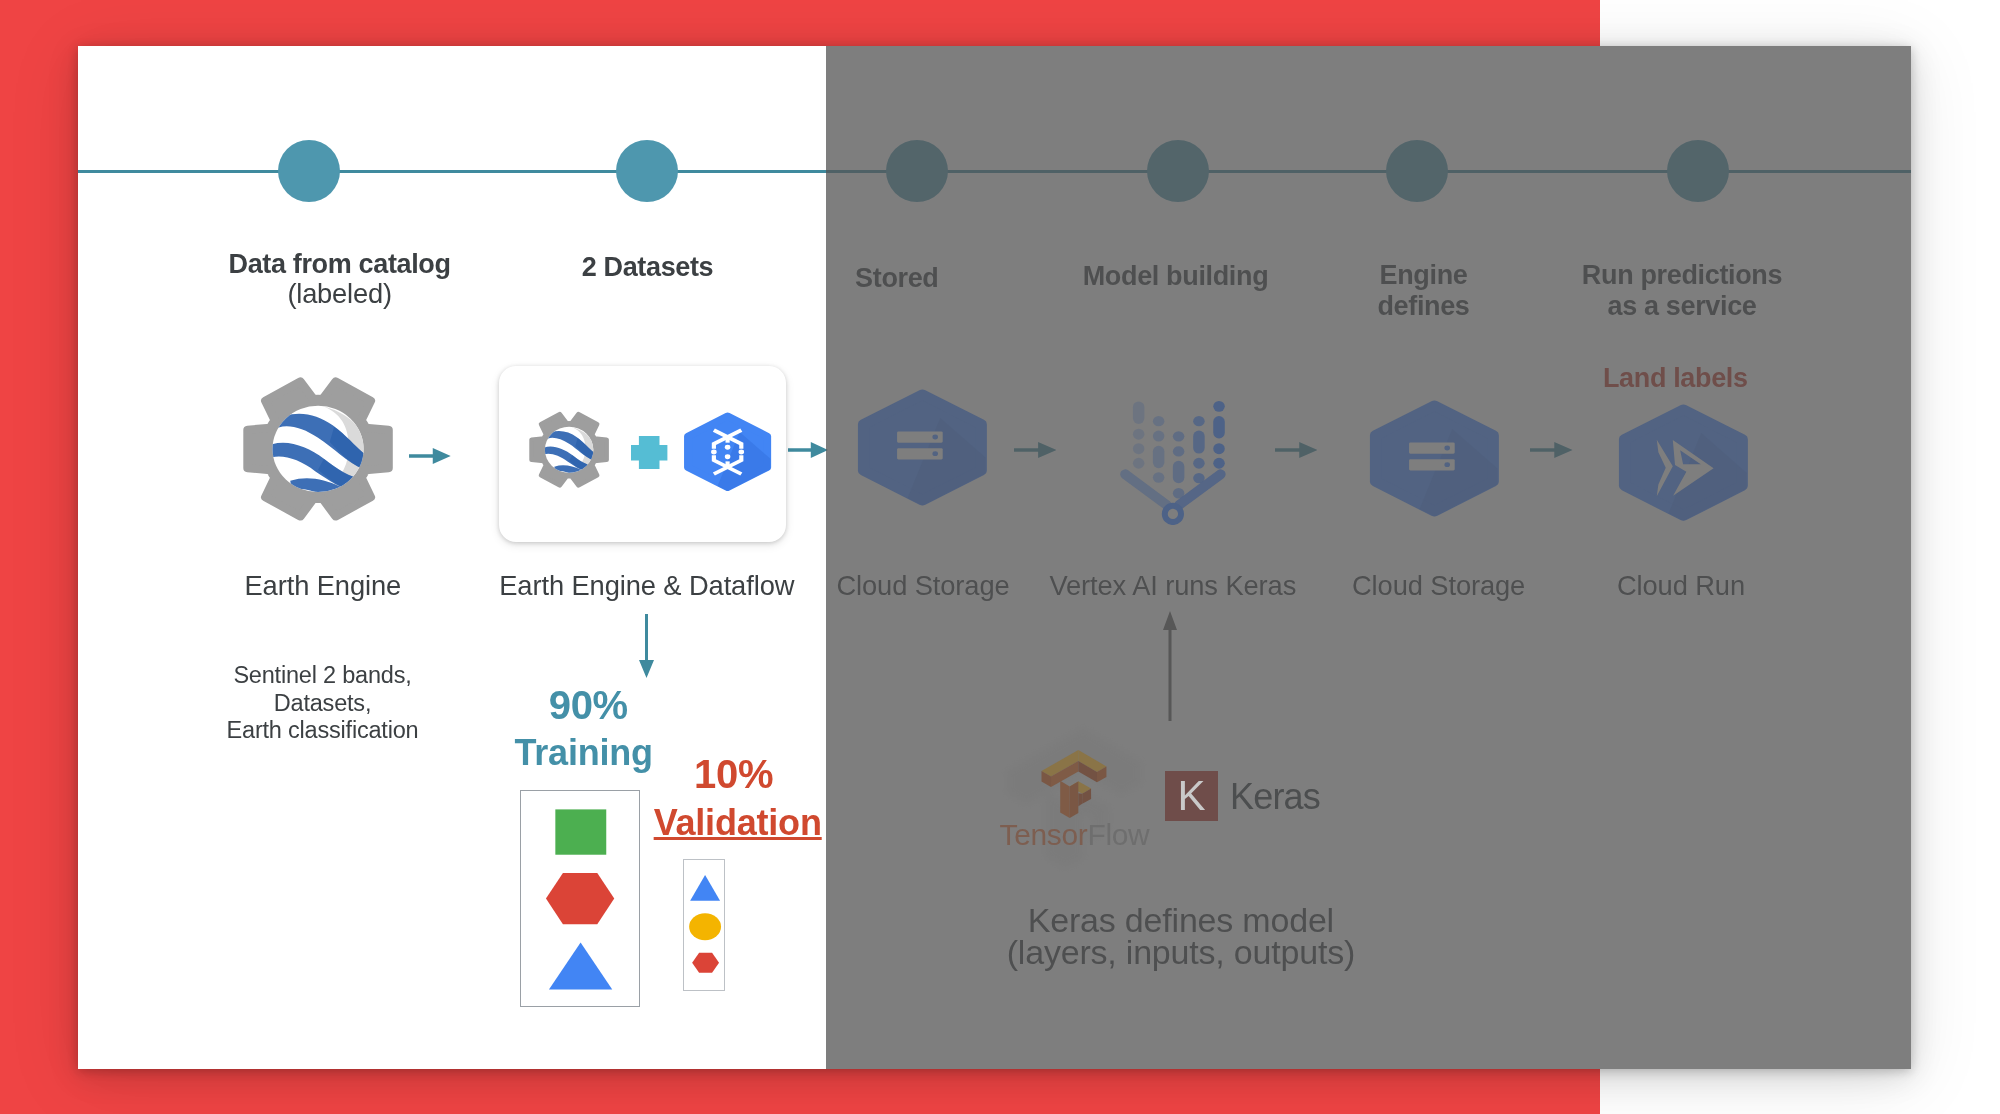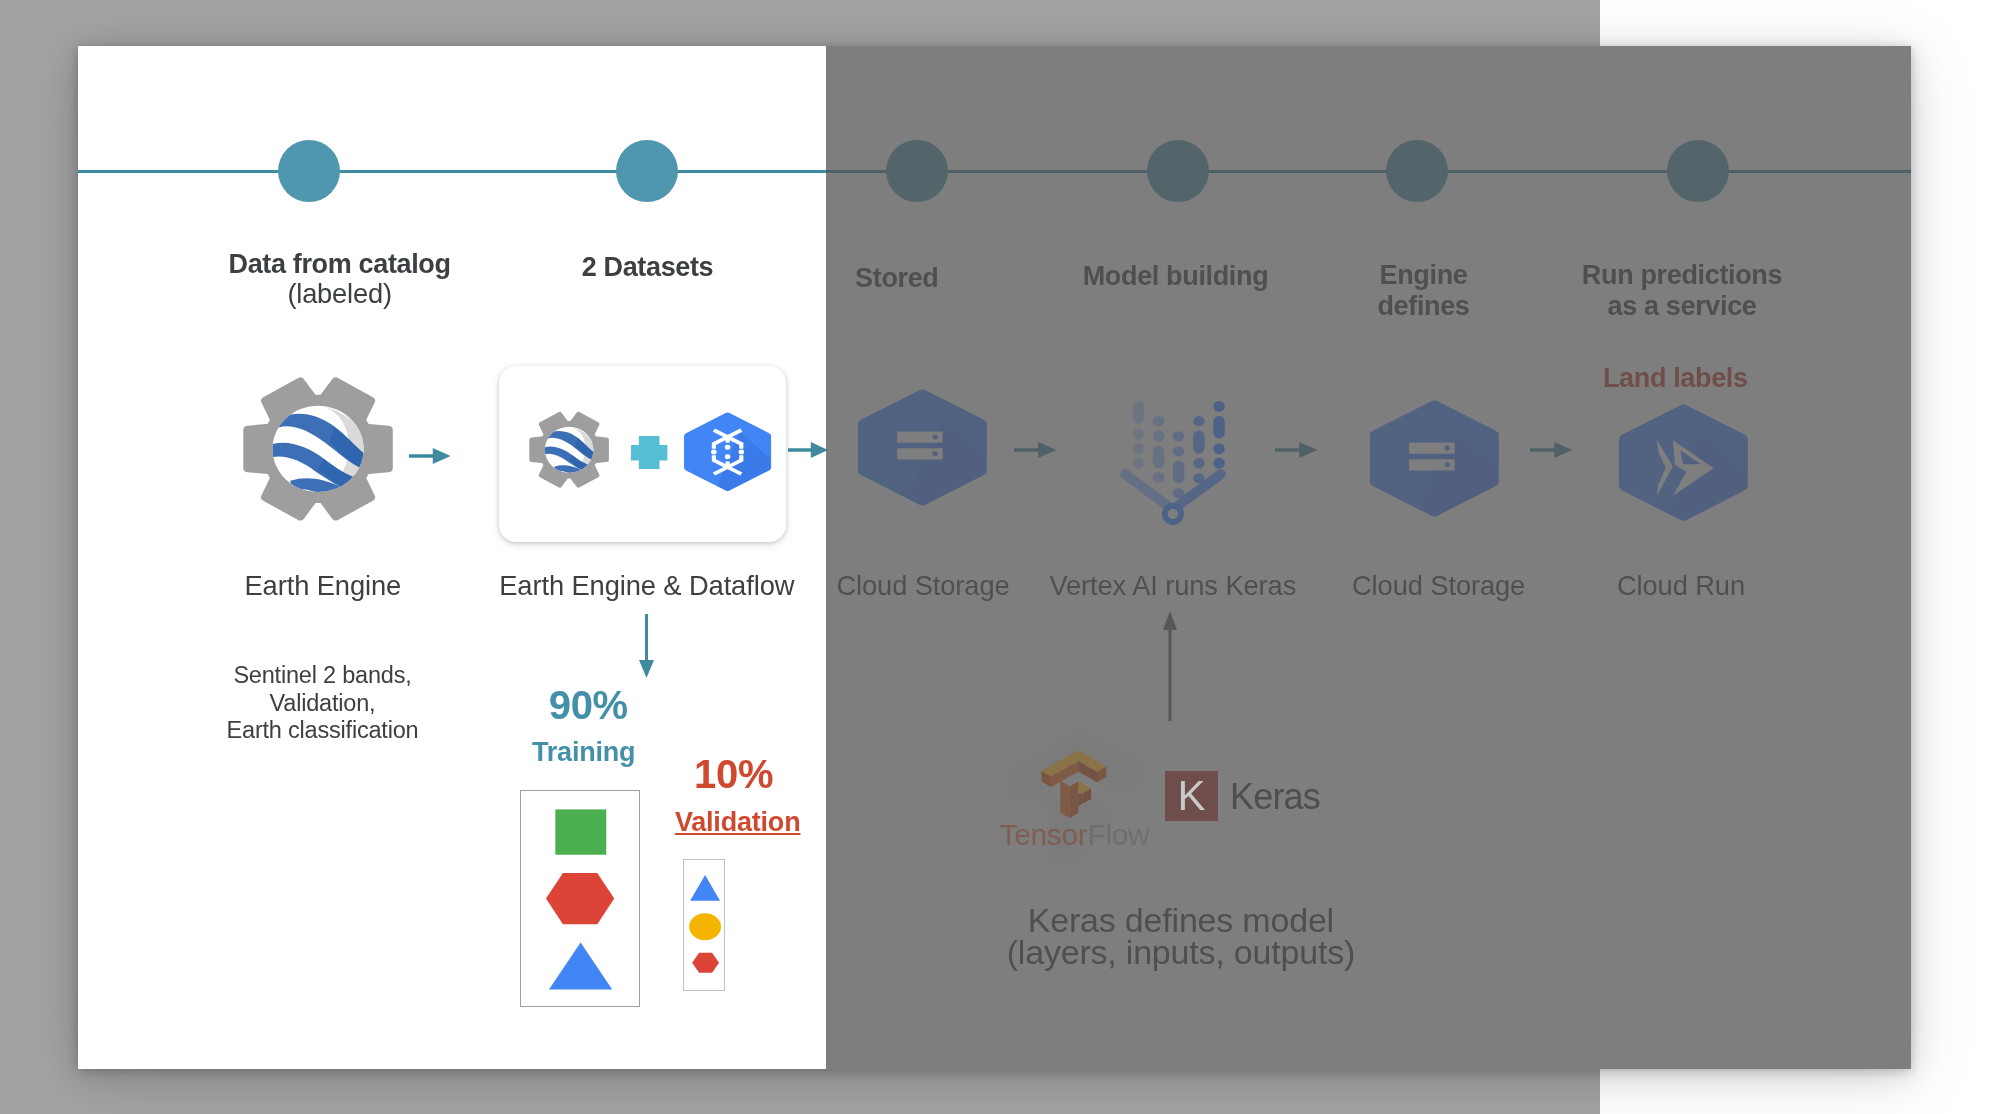--- a/index.html
+++ b/index.html
@@ -1,34 +1,34 @@
 <!DOCTYPE html>
 <html><head>
 <meta charset="utf-8">
 <title>ML pipeline diagram</title>
 <style>
   html,body{margin:0;padding:0;}
   body{width:2000px;height:1114px;background:#ffffff;font-family:"Liberation Sans",sans-serif;overflow:hidden;}
-  #stage{position:relative;width:1600px;height:1114px;background:#a3a3a3;}
+  #stage{position:relative;width:1600px;height:1114px;background:#ef4444;}
   #card{position:absolute;left:78px;top:46px;width:1833px;height:1023px;background:#ffffff;
         box-shadow:0 2px 10px rgba(0,0,0,0.20), 0 6px 30px rgba(0,0,0,0.14), 0 10px 70px rgba(0,0,0,0.10);}
   #inner{position:absolute;inset:0;overflow:hidden;}
   .abs{position:absolute;}
   
   #veil{position:absolute;left:748px;top:0px;width:1085px;height:1023px;background:rgba(84,84,84,0.755);z-index:50;pointer-events:none;}
   
   #tl-line{position:absolute;left:0px;top:123.5px;width:1833px;height:3px;background:#3F8A9E;}
   .tl-dot{position:absolute;width:62px;height:62px;border-radius:50%;background:#4E97AE;top:94px;}
   
   .hdr{position:absolute;font-weight:bold;color:#3C4043;font-size:27px;line-height:31px;text-align:center;letter-spacing:-0.35px;transform:translateX(-50%);white-space:nowrap;}
   .sub{position:absolute;color:#3C4043;font-size:27.3px;line-height:31px;text-align:center;letter-spacing:-0.2px;transform:translateX(-50%);white-space:nowrap;}
   .cap{position:absolute;color:#3C4043;font-size:27.3px;line-height:31px;text-align:center;letter-spacing:-0.1px;transform:translateX(-50%);white-space:nowrap;}
   .small{position:absolute;color:#3C4043;font-size:23.5px;line-height:27.5px;text-align:center;letter-spacing:-0.2px;transform:translateX(-50%);white-space:nowrap;}
   .pct{position:absolute;font-weight:bold;font-size:40px;line-height:44px;text-align:center;letter-spacing:-0.3px;transform:translateX(-50%);white-space:nowrap;}
-  .splitlbl{position:absolute;font-weight:bold;font-size:27px;line-height:31px;text-align:center;letter-spacing:-0.2px;transform:translateX(-50%);white-space:nowrap;}
+  .splitlbl{position:absolute;font-weight:bold;font-size:36px;line-height:31px;text-align:center;letter-spacing:-0.2px;transform:translateX(-50%);white-space:nowrap;}
   .shapebox{position:absolute;background:#ffffff;border:1.5px solid #9AA0A6;}
   .abovev{z-index:60;}
   .shapebox2{position:absolute;background:#ffffff;border:1.5px solid #BDC1C6;}
 </style>
 </head>
 <body>
 
 <div id="stage">
  <div id="card">
   <div id="inner">
@@ -83,21 +83,21 @@
    </svg>
    <svg class="abs" style="left:1084.6px;top:565px;width:14px;height:110px" viewBox="0 0 28 220" preserveAspectRatio="none">
      <path fill="#5E5E5E" d="M 11,220 H 17 V 38 H 28 L 14,0 L 0,38 H 11 Z"></path>
    </svg>
 
    <div class="hdr" style="left:261.6px;top:203px;">Data from catalog</div>
    <div class="sub" style="left:261.6px;top:231.6px;">(labeled)</div>
    <div class="cap" style="left:244.8px;top:524.1px;">Earth Engine</div>
    <div class="small" style="left:244.5px;top:616.0px;">
      <div>Sentinel 2 bands,</div>
-     <div>Validation,</div>
+     <div>Datasets,</div>
      <div>Earth classification</div>
    </div>
 
    <div class="abs" style="left:421.4px;top:320px;width:287px;height:176px;background:#ffffff;border-radius:17px;box-shadow:0 1px 4px rgba(0,0,0,0.16),0 3px 10px rgba(0,0,0,0.10);"></div>
    <svg class="abs" style="left:449.2px;top:364.3px;width:84.2px;height:79.5px" viewBox="0 0 108 108" preserveAspectRatio="none">
      <defs>
             <clipPath id="eeglobe2">
               <circle cx="54" cy="54" r="31.1"></circle>
             </clipPath>
           </defs>

